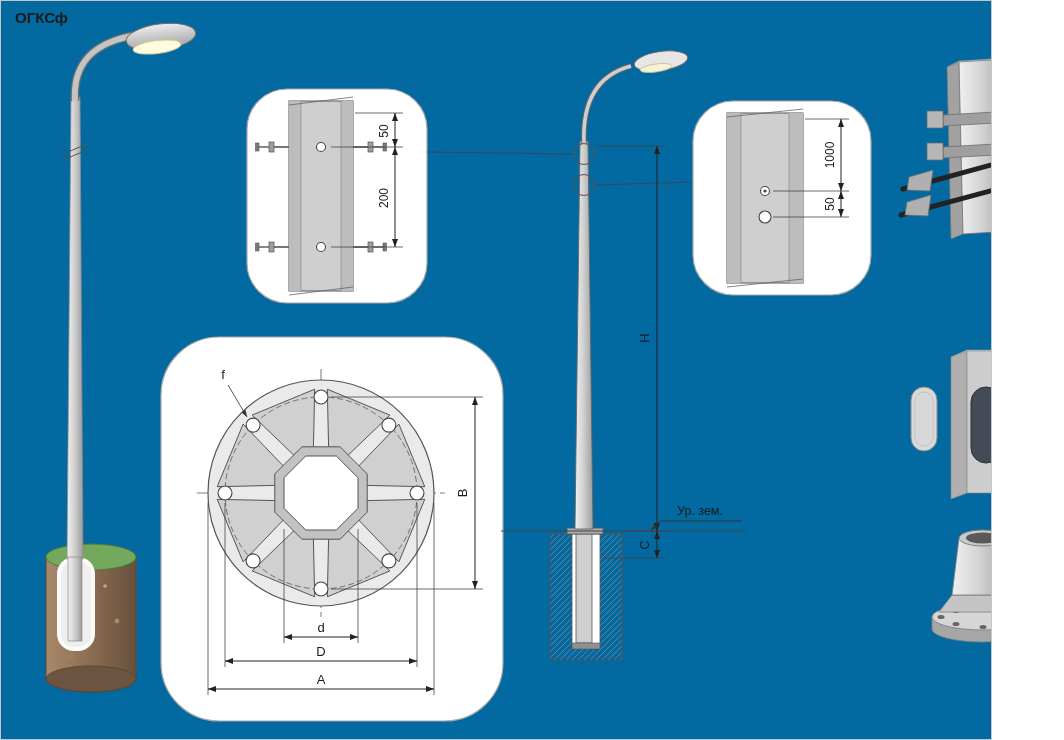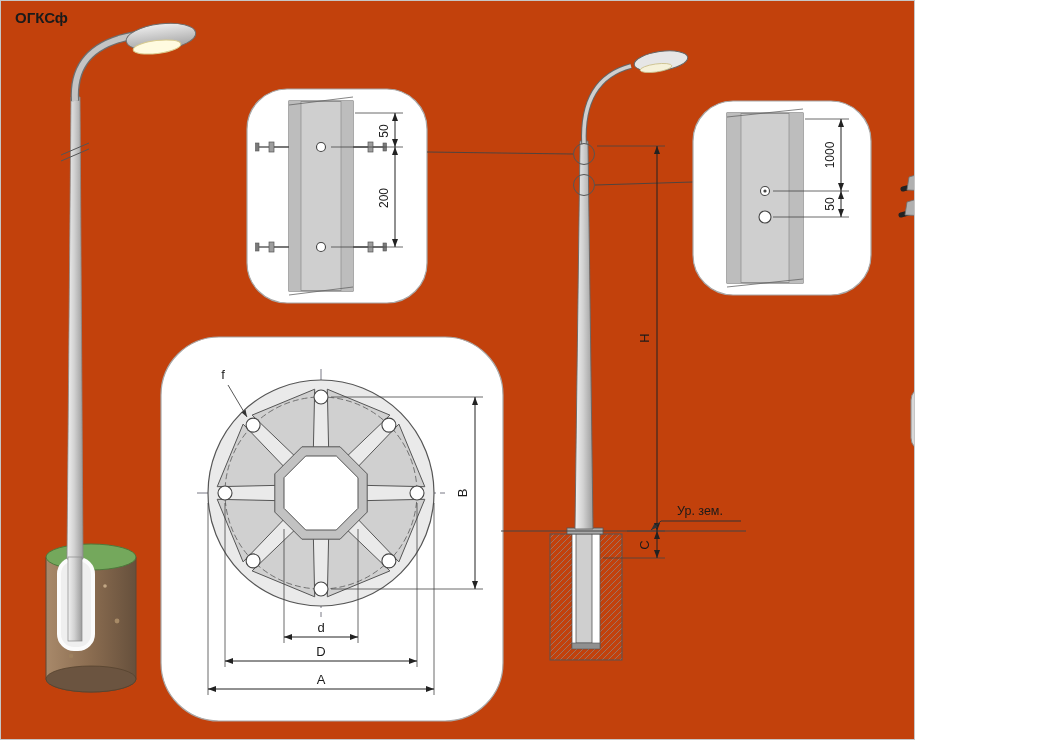--- a/index.html
+++ b/index.html
@@ -1,18 +1,18 @@
 <!DOCTYPE html>
 <html><head>
 <meta charset="utf-8">
 <style>
   html,body{margin:0;padding:0;background:#ffffff;}
   .stage{
-    position:relative;width:915px;height:740px;box-sizing:border-box;
-    border:1px solid #c6c6c6;background:#c2410c;overflow:hidden;
+    position:relative;width:992px;height:740px;box-sizing:border-box;
+    border:1px solid #c6c6c6;background:#0369a1;overflow:hidden;
     font-family:"Liberation Sans",sans-serif;
   }
   svg{display:block;}
   text{font-family:"Liberation Sans",sans-serif;fill:#1a1a1a;}
   .title-text{font-size:15px;font-weight:700;}
   .dimtext{font-size:12px;}
   .lbltext{font-size:13px;}
   .gndtext{font-size:12.5px;}
   .callout{fill:#ffffff;stroke:#a8a8a8;stroke-width:1.2;}
   .ext{stroke:#444;stroke-width:0.8;fill:none;}

